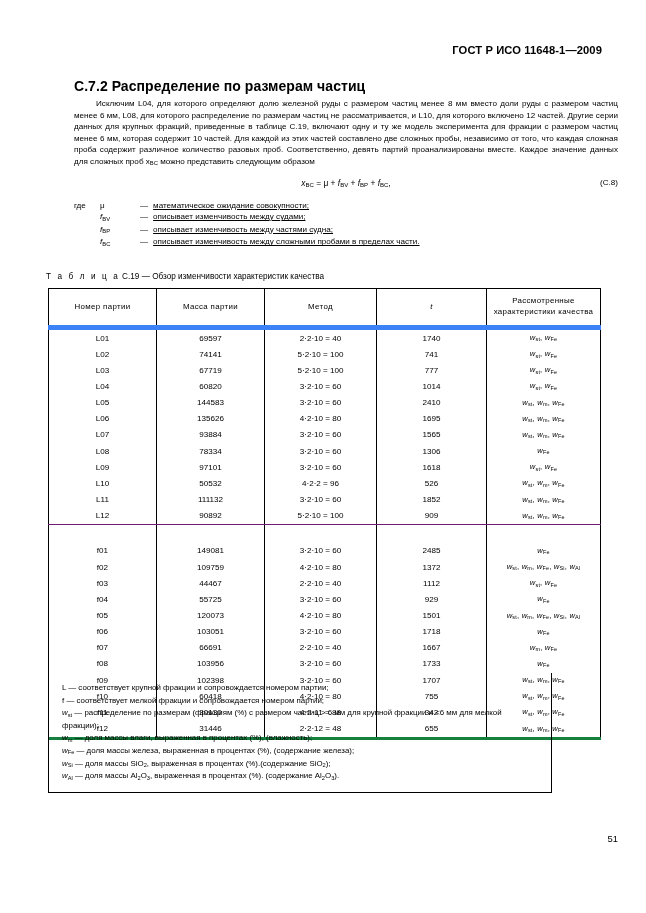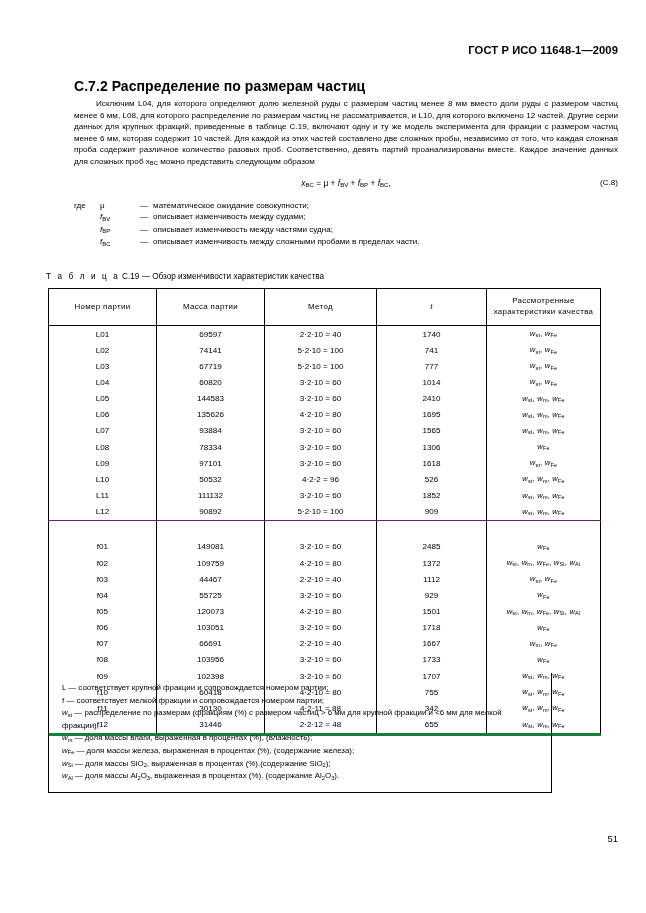--- a/index.html
+++ b/index.html
@@ -19,21 +19,21 @@
     position: relative;
     width: 646px;
     height: 913px;
     box-sizing: border-box;
   }
 
   
   .doc-header {
     position: absolute;
     top: 44px;
-    right: 28px;
+    right: 44px;
     font-size: 11.2px;
     font-weight: bold;
     letter-spacing: 0.1px;
     white-space: nowrap;
   }
 
   
   .content {
     position: absolute;
     left: 74px;
@@ -110,21 +110,21 @@
   }
   .where-sym {
     width: 40px;
     margin-left: 26px;
     flex: 0 0 auto;
   }
   .where-dash {
     flex: 0 0 auto;
     padding-right: 5px;
   }
-  .where-txt { flex: 1 1 auto; }
+  .where-txt { flex: 1 1 auto; text-decoration: underline; }
 
   
   .table-caption {
     position: absolute;
     left: 46px;
     top: 272px;
     font-size: 8.2px;
     white-space: nowrap;
   }
   .spaced { letter-spacing: 2.1px; }
@@ -153,21 +153,21 @@
     letter-spacing: 0.35px;
   }
   table.main tbody td {
     height: 15.15px;
     border-left: 1px solid #000;
     border-right: 1px solid #000;
     border-top: none;
     border-bottom: none;
     line-height: 15.15px;
   }
-  tbody.grp-first tr:first-child td { border-top: 1px solid #3b82f6; }
+  tbody.grp-first tr:first-child td { border-top: 5px solid #3b82f6; }
   tbody.grp-first tr:last-child td  { border-bottom: 1px solid #701a75; }
   tbody.grp-second tr:last-child td { border-bottom: 3px solid #15803d; }
   tbody.grp-second tr:first-child td { padding-top: 18px; }
 
   .c-lot    { width: 108px; }
   .c-mass   { width: 108px; }
   .c-method { width: 112px; }
   .c-t      { width: 110px; }
   .c-qual   { width: 114px; }
 

